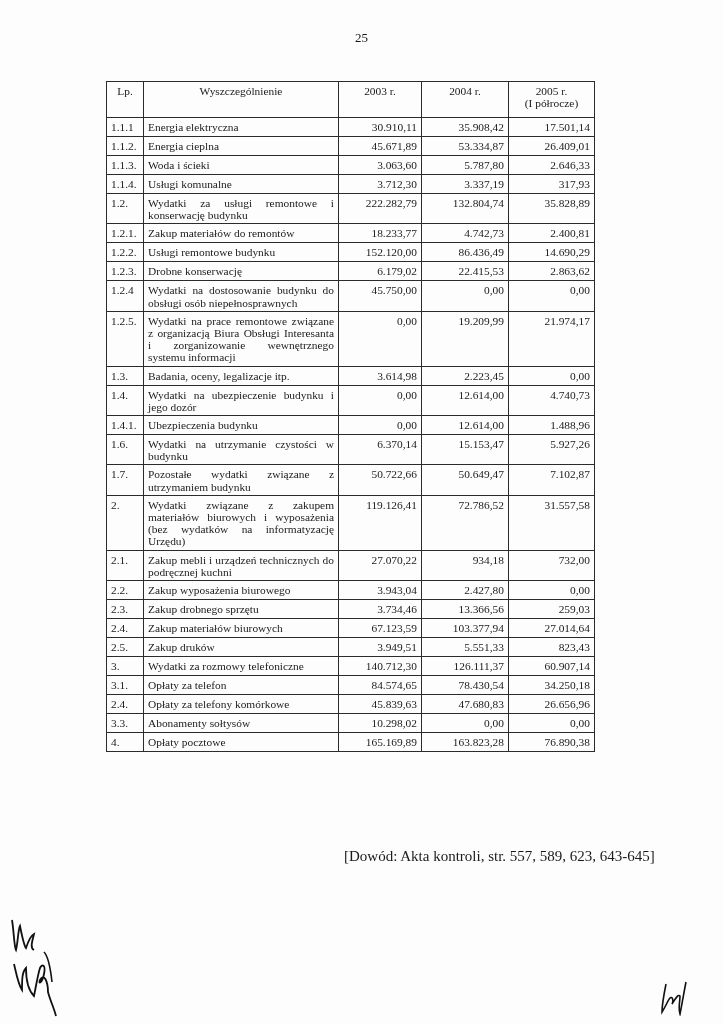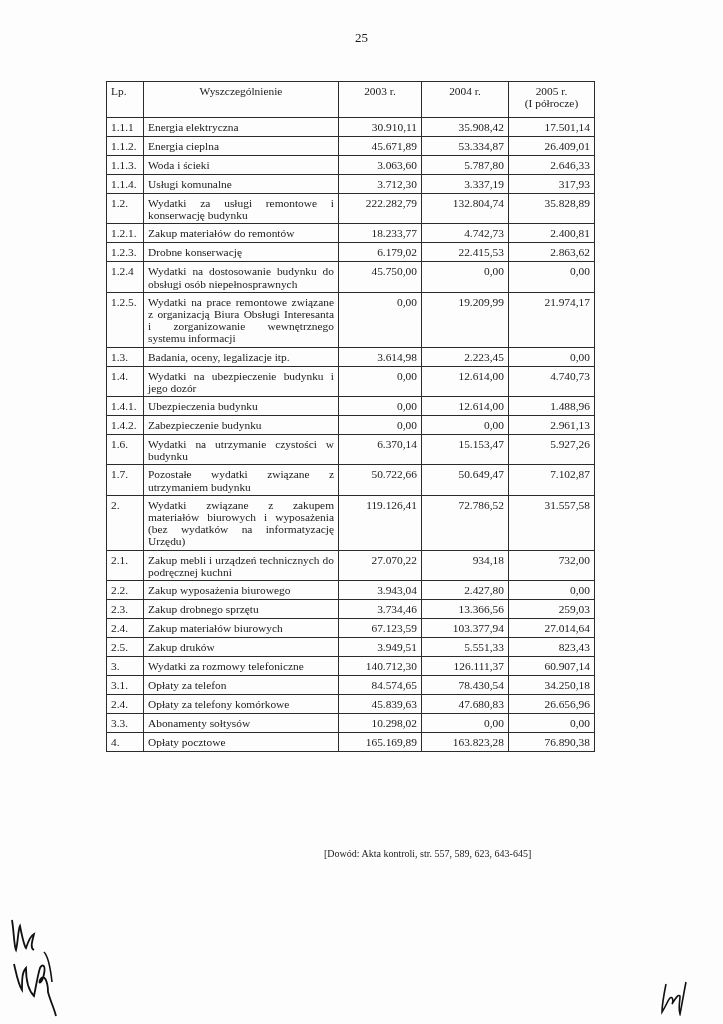--- a/index.html
+++ b/index.html
@@ -24,31 +24,31 @@
       border: 1.2px solid #2b2b2b;
       padding: 2px 4px 1px 4px;
       vertical-align: top;
       font-weight: normal;
     }
     table.data col.c-lp { width: 37px; }
     table.data col.c-desc { width: 195px; }
     table.data col.c-y1 { width: 83px; }
     table.data col.c-y2 { width: 87px; }
     table.data col.c-y3 { width: 86px; }
-    th.hdr-lp { text-align: left; margin-left: 45px; }
+    th.hdr-lp { text-align: center; margin-left: 45px; }
     th.hdr-desc, th.hdr-year { text-align: center; }
     tr.header-row th { height: 31px; padding-top: 3px; }
     td.num { text-align: right; padding-right: 4px; }
     td.desc { text-align: justify; }
     td.lp { padding-left: 3px; }
     tr.row td { padding-top: 3px; padding-bottom: 2px; }
     tr.row.single td { height: 13px; }
     .evidence {
-      position: absolute; left: 324px; top: 848px;
-      font-size: 10px;
+      position: absolute; left: 344px; top: 848px;
+      font-size: 15px;
     }
     .sig { position: absolute; }
   </style>
 </head>
 <body>
 
 <div class="page-number">25</div>
 
 <table class="data">
   <colgroup>
@@ -107,20 +107,27 @@
         <td class="num">35.828,89</td>
       </tr>
       <tr class="row single">
         <td class="lp">1.2.1.</td>
         <td class="desc">Zakup materiałów do remontów</td>
         <td class="num">18.233,77</td>
         <td class="num">4.742,73</td>
         <td class="num">2.400,81</td>
       </tr>
       <tr class="row single">
+        <td class="lp">1.2.2.</td>
+        <td class="desc">Usługi remontowe budynku</td>
+        <td class="num">152.120,00</td>
+        <td class="num">86.436,49</td>
+        <td class="num">14.690,29</td>
+      </tr>
+      <tr class="row single">
         <td class="lp">1.2.3.</td>
         <td class="desc">Drobne konserwację</td>
         <td class="num">6.179,02</td>
         <td class="num">22.415,53</td>
         <td class="num">2.863,62</td>
       </tr>
       <tr class="row">
         <td class="lp">1.2.4</td>
         <td class="desc">Wydatki na dostosowanie budynku do obsługi osób niepełnosprawnych</td>
         <td class="num">45.750,00</td>
@@ -148,27 +155,20 @@
         <td class="num">12.614,00</td>
         <td class="num">4.740,73</td>
       </tr>
       <tr class="row single">
         <td class="lp">1.4.1.</td>
         <td class="desc">Ubezpieczenia budynku</td>
         <td class="num">0,00</td>
         <td class="num">12.614,00</td>
         <td class="num">1.488,96</td>
       </tr>
-      <tr class="row single">
-        <td class="lp">1.4.2.</td>
-        <td class="desc">Zabezpieczenie budynku</td>
-        <td class="num">0,00</td>
-        <td class="num">0,00</td>
-        <td class="num">2.961,13</td>
-      </tr>
       <tr class="row">
         <td class="lp">1.6.</td>
         <td class="desc">Wydatki na utrzymanie czystości w budynku</td>
         <td class="num">6.370,14</td>
         <td class="num">15.153,47</td>
         <td class="num">5.927,26</td>
       </tr>
       <tr class="row">
         <td class="lp">1.7.</td>
         <td class="desc">Pozostałe wydatki związane z utrzymaniem budynku</td>

